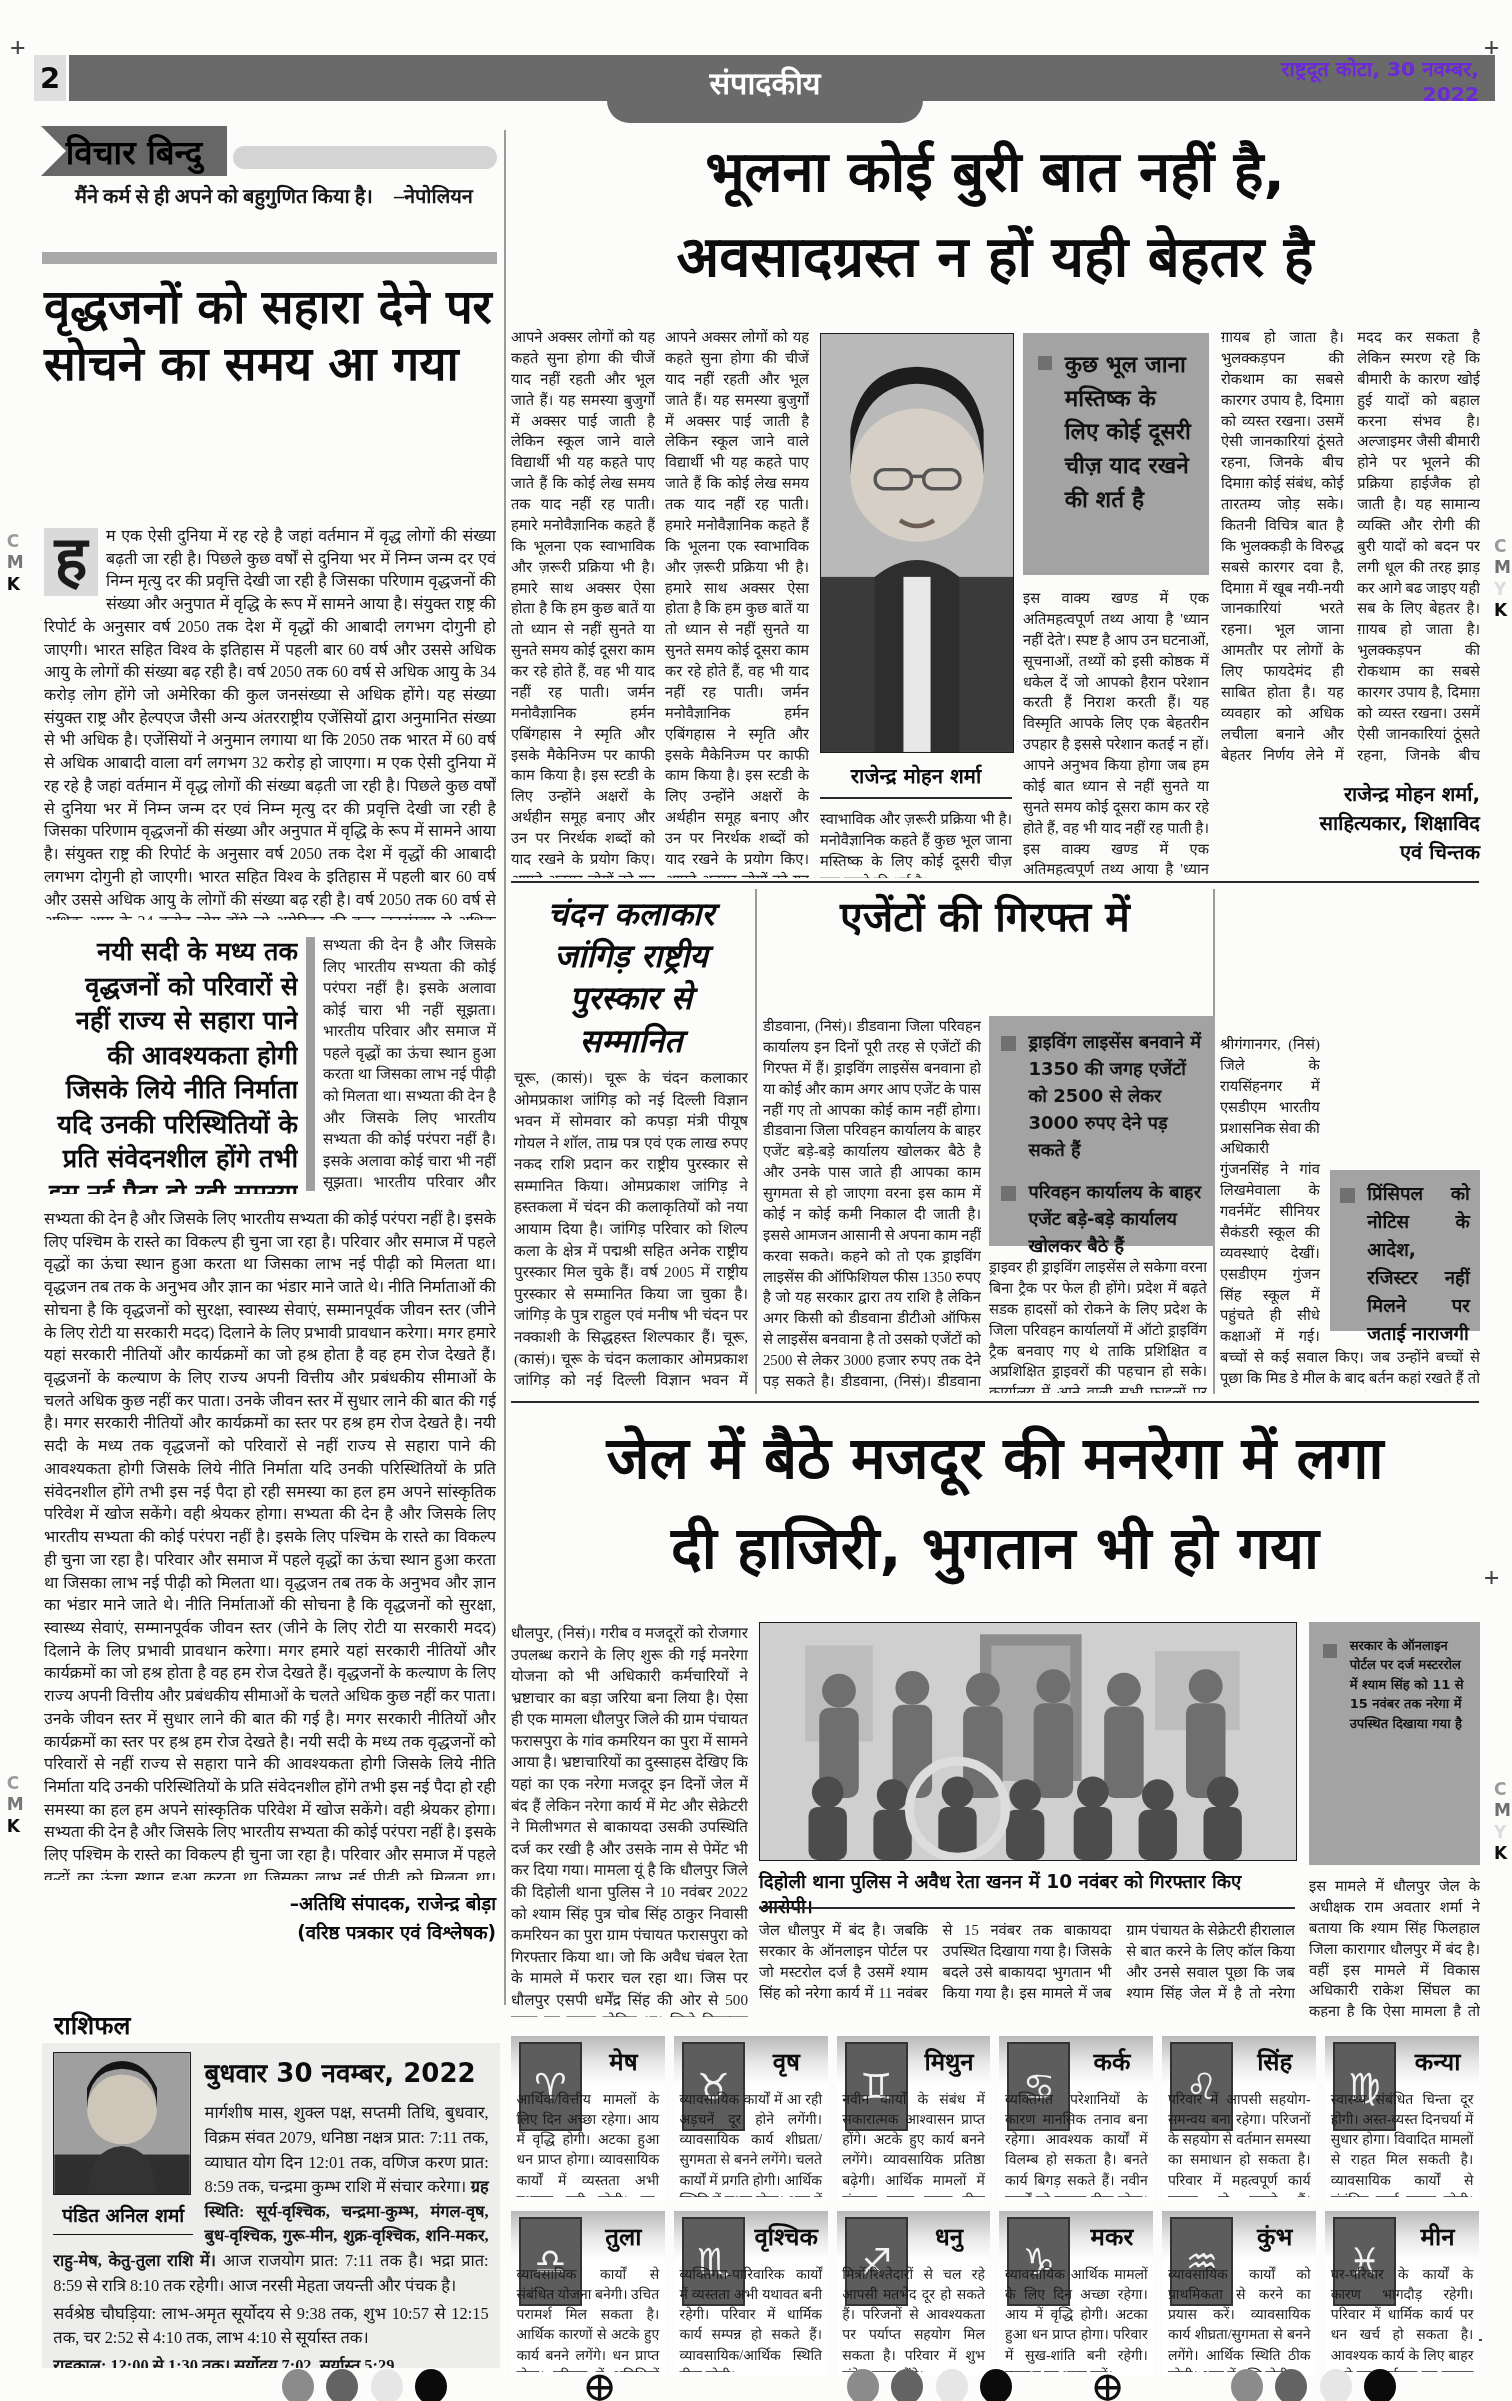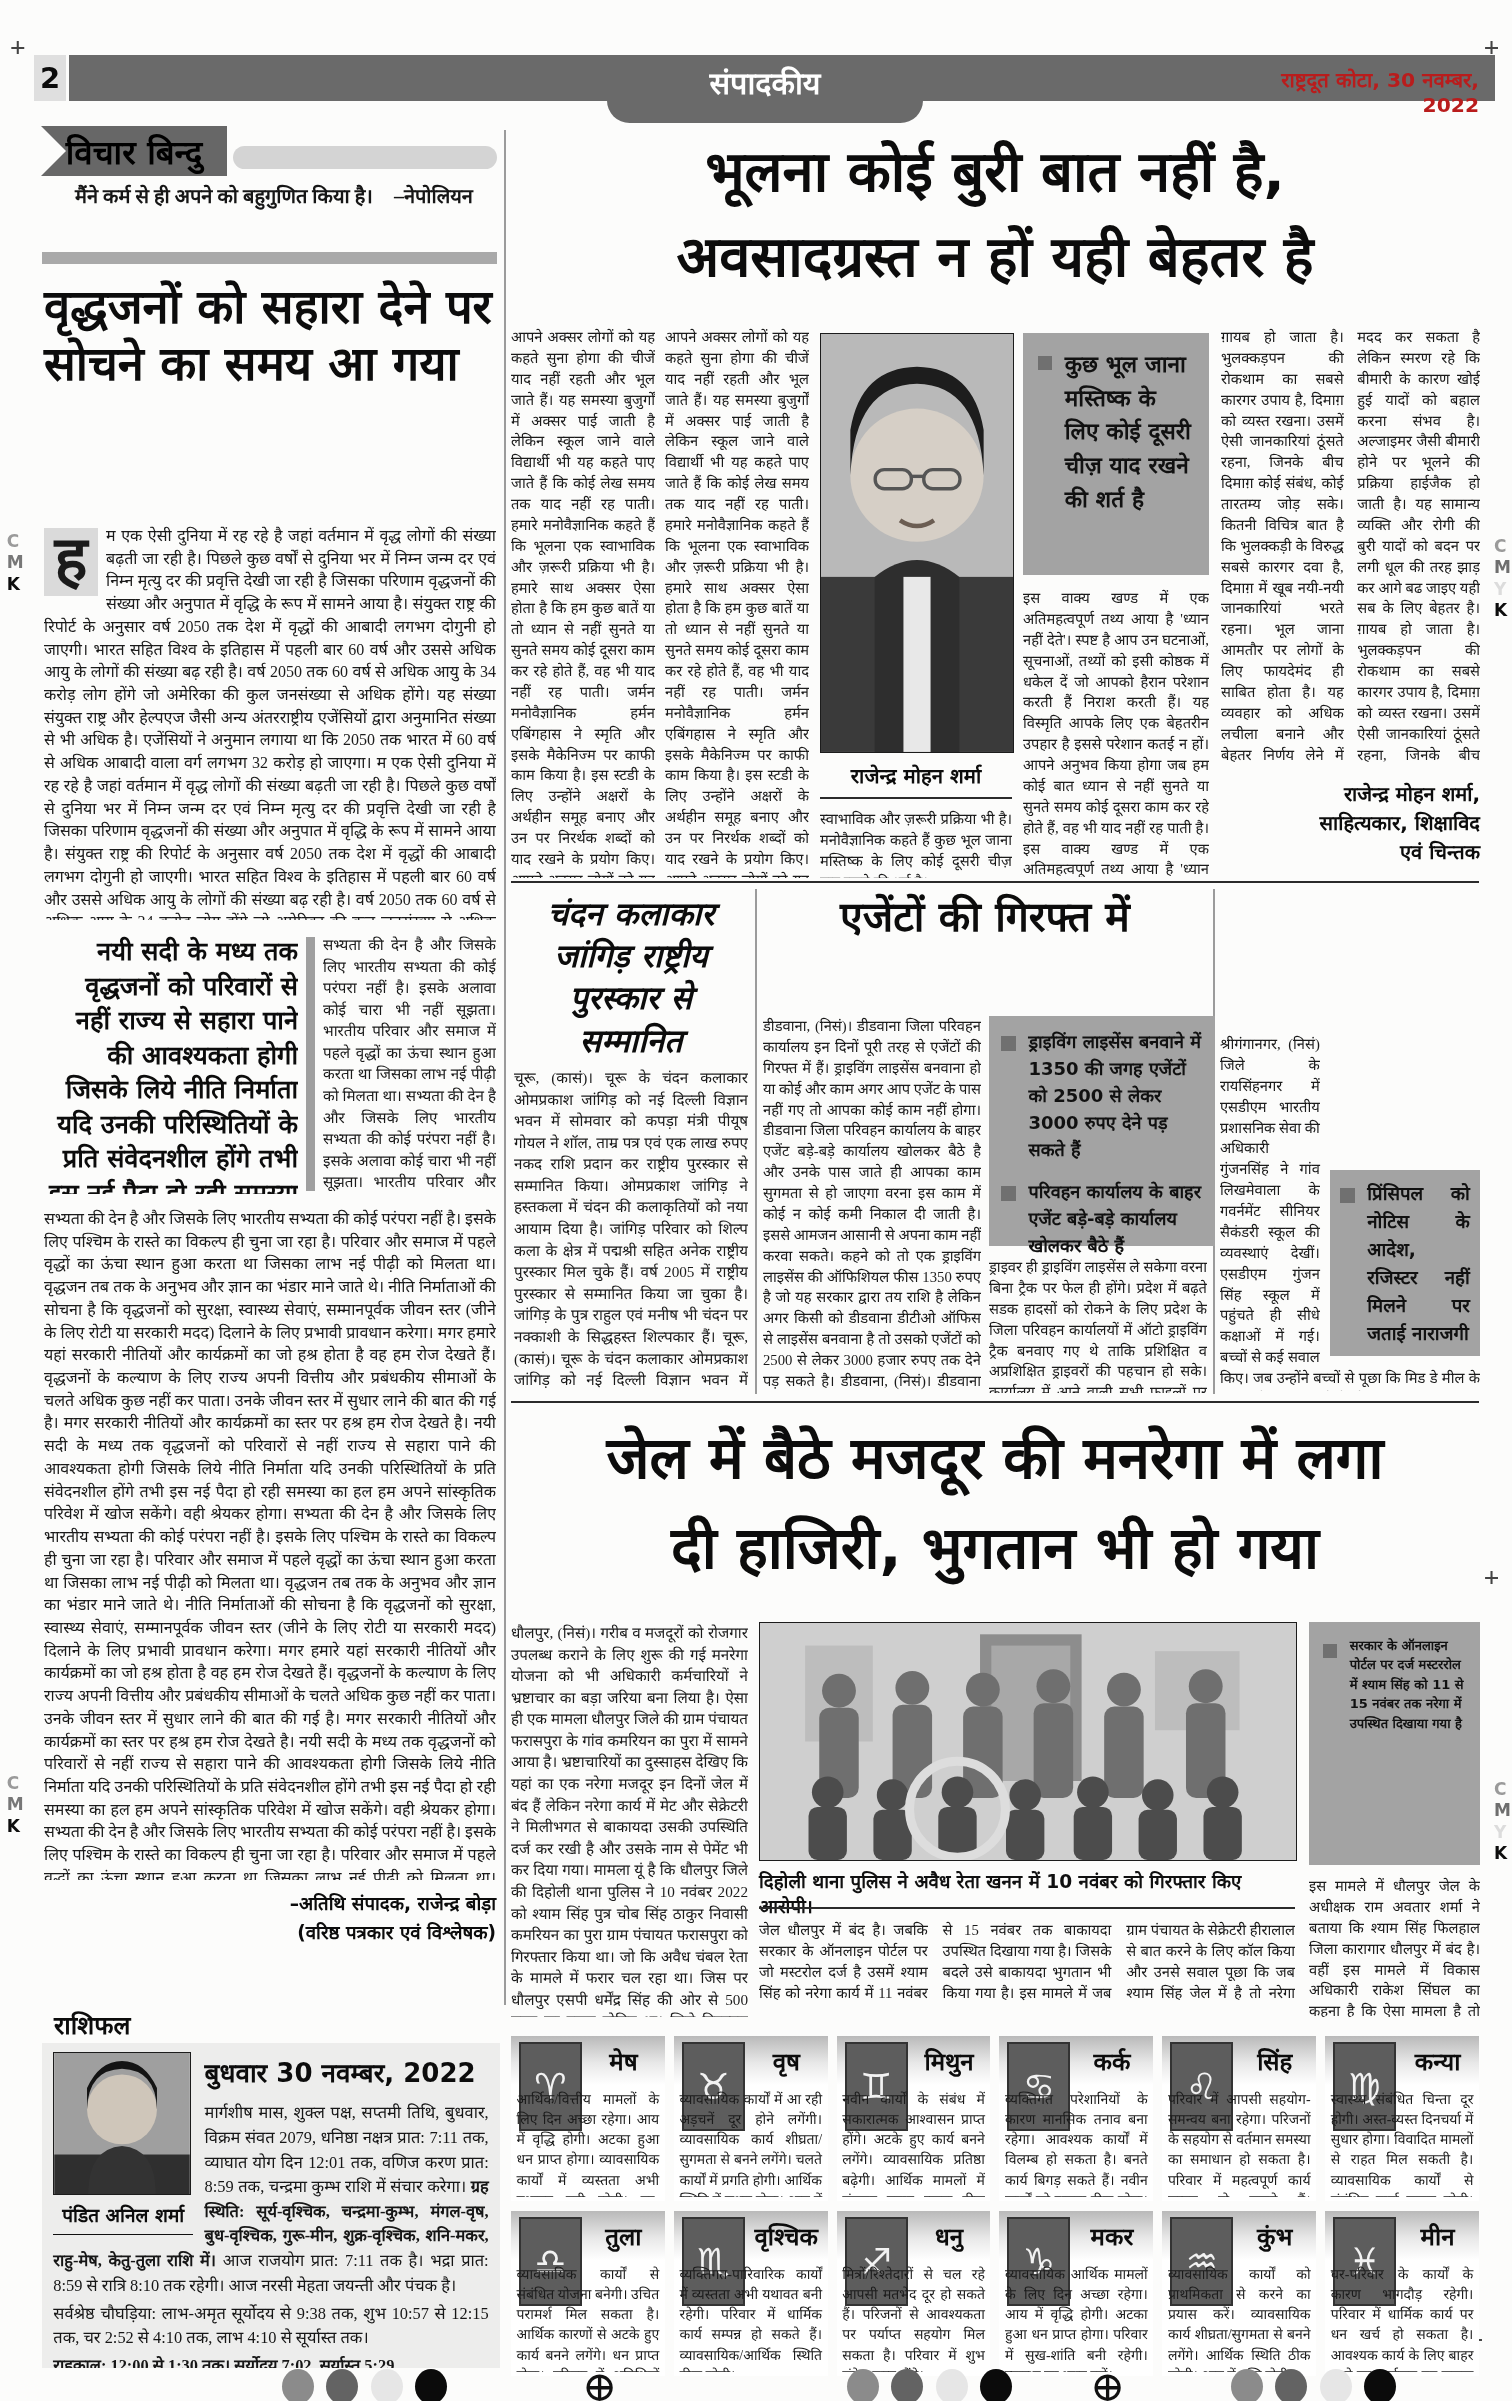--- a/index.html
+++ b/index.html
@@ -74,21 +74,21 @@
     <span style="color:#dcdcdc">Y</span>
     <span style="color:#0d0d0d">K</span>
   </div>
 
   <div class="abs" style="left:34px;top:55px;width:32px;height:46px;background:#dfdfdf;display:flex;align-items:center;justify-content:center;">
     <span class="hl" style="font-size:29px;">2</span>
   </div>
   <div class="abs masthead" style="left:69px;top:55px;width:1426px;height:46px;"></div>
   <div class="abs mast-tab" style="left:607px;top:99px;width:316px;height:24px;"></div>
   <div class="abs hl" style="left:607px;top:61px;width:316px;text-align:center;font-size:30.5px;color:#ffffff;z-index:3;">संपादकीय</div>
-  <div class="abs hl" style="left:1231px;top:65px;width:248px;text-align:right;font-size:20.3px;color:#b91c1c;z-index:3;">राष्ट्रदूत कोटा, 30 नवम्बर, 2022</div>
+  <div class="abs hl" style="left:1231px;top:54px;width:248px;text-align:right;font-size:20.3px;color:#6d28d9;z-index:3;">राष्ट्रदूत कोटा, 30 नवम्बर, 2022</div>
 
   <div class="abs ribbon" style="left:41px;top:126px;width:186px;height:50px;">
     <span class="hl" style="font-size:33px;color:#000000;">विचार बिन्दु</span>
   </div>
   <div class="abs pill" style="left:233px;top:146px;width:264px;height:22.6px;"></div>
 
   <div class="abs" style="left:51px;top:182px;width:446px;text-align:center;font-size:20px;font-weight:bold;">
     <span>मैंने कर्म से ही अपने को बहुगुणित किया है।</span>
     <span style="margin-left:16px;">–नेपोलियन</span>
   </div>
@@ -166,21 +166,21 @@
       <span class="t" style="font-size:18px;">ड्राइविंग लाइसेंस बनवाने में 1350 की जगह एजेंटों को 2500 से लेकर 3000 रुपए देने पड़ सकते हैं</span>
     </div>
     <div class="pullq">
       <span class="qbullet"></span>
       <span class="t" style="font-size:18px;">परिवहन कार्यालय के बाहर एजेंट बड़े-बड़े कार्यालय खोलकर बैठे हैं</span>
     </div>
   </div>
   <div class="abs just" style="left:989px;top:1257px;width:218px;height:136px;font-size:14.7px;">ड्राइवर ही ड्राइविंग लाइसेंस ले सकेगा वरना बिना ट्रैक पर फेल ही होंगे। प्रदेश में बढ़ते सडक हादसों को रोकने के लिए प्रदेश के जिला परिवहन कार्यालयों में ऑटो ड्राइविंग ट्रैक बनवाए गए थे ताकि प्रशिक्षित व अप्रशिक्षित ड्राइवरों की पहचान हो सके। कार्यालय में आने वाली सभी फाइलों पर प्रत्येक एजेंट का कोड लिखा आता है और अगर कोड मार्किंग नहीं हो तो वो फाइल आगे ही नहीं बढ़ती।</div>
 
   <div class="abs just" style="left:1220px;top:1034px;width:260px;height:357px;font-size:14.7px;">
-    <span class="graybox pullq" style="float:right;width:150px;height:186px;margin:136px 0 5.6px 10.2px;padding:10.2px;box-sizing:border-box;">
+    <span class="graybox pullq" style="float:right;width:150px;height:161px;margin:136px 0 5.6px 10.2px;padding:10.2px;box-sizing:border-box;">
       <span class="qbullet"></span>
       <span class="t" style="font-size:18.6px;">प्रिंसिपल को नोटिस के आदेश, रजिस्टर नहीं मिलने पर जताई नाराजगी</span>
     </span>
     <span>श्रीगंगानगर, (निसं) जिले के रायसिंहनगर में एसडीएम भारतीय प्रशासनिक सेवा की अधिकारी गुंजनसिंह ने गांव लिखमेवाला के गवर्नमेंट सीनियर सैकंडरी स्कूल की व्यवस्थाएं देखीं। एसडीएम गुंजन सिंह स्कूल में पहुंचते ही सीधे कक्षाओं में गई। बच्चों से कई सवाल किए। जब उन्होंने बच्चों से पूछा कि मिड डे मील के बाद बर्तन कहां रखते हैं तो उनका जवाब सुनकर एसडीएम भड़क गई। जब बच्चों ने बताया कि वे खुद ही बर्तन धोते हैं तो एसडीएम ने तुरंत प्रिंसिपल को नोटिस जारी करने के आदेश दिए। जब एसडीएम ने प्रिंसिपल से अटेंडेंस और एमडीएम स्टॉक रजिस्टर मांगे तो वे उपलब्ध नहीं हो सके। इस पर उन्होंने ग्राम पंचायत के रिकॉर्ड का संधारण करने के निर्देश दिए। व्यवस्था नहीं होने पर नाराजगी जताई।</span>
   </div>
 
   <div class="abs hrule" style="left:511px;top:1401px;width:968px;height:2.3px;"></div>
   <div class="abs hl" style="left:511px;top:1414px;width:968px;text-align:center;font-size:58px;line-height:1.55;">
     <div>जेल में बैठे मजदूर की मनरेगा में लगा</div>
     <div>दी हाजिरी, भुगतान भी हो गया</div>

